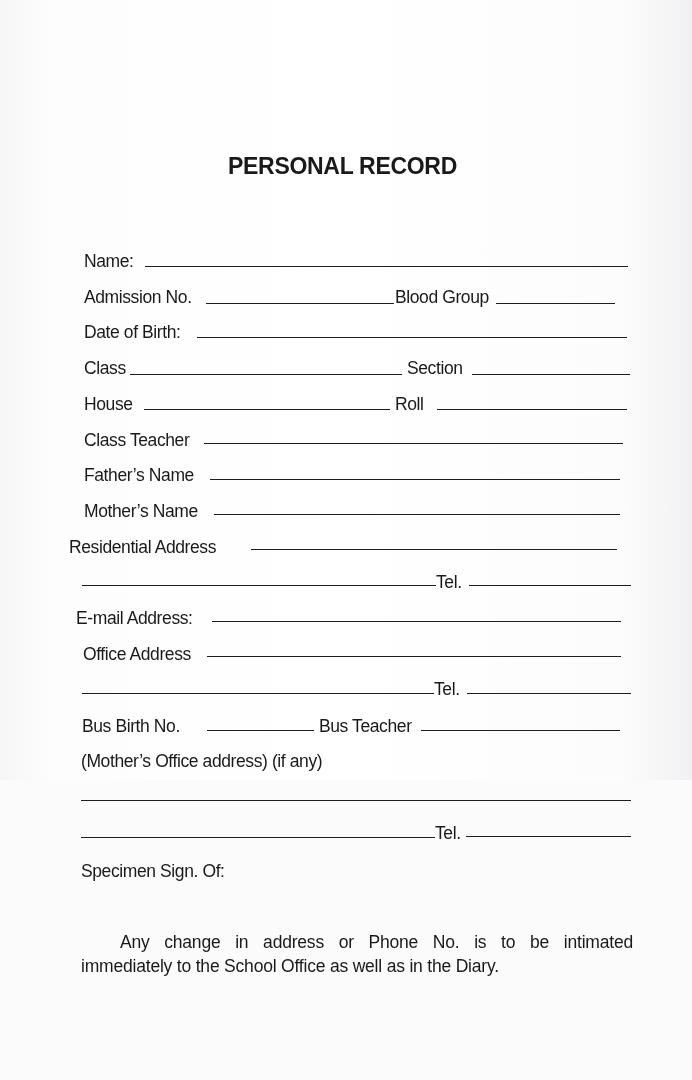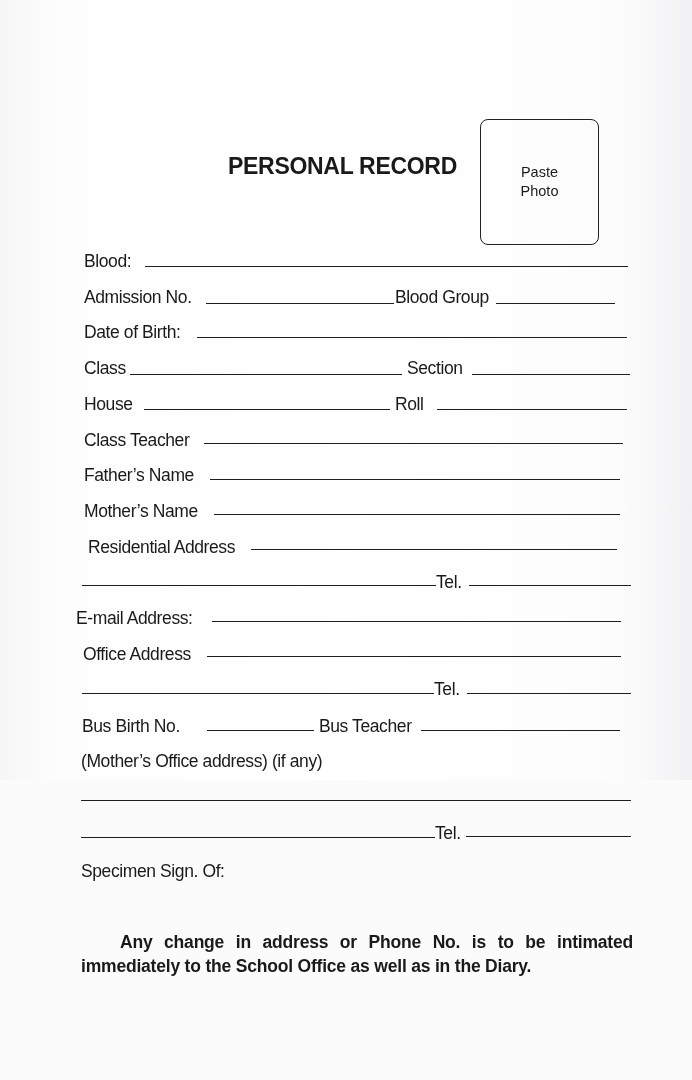--- a/index.html
+++ b/index.html
@@ -7,40 +7,34 @@
          font-family:"Liberation Sans", sans-serif; color:#1a1a1a; }
   .page { position:absolute; left:0; top:0; width:692px; height:780px;
           background:linear-gradient(90deg,#f6f6f6 0%,#fdfdfd 8%,#ffffff 50%,#fcfcfc 90%,#f1f1f3 100%); }
   .title { position:absolute; left:228px; top:153px; font-weight:bold; font-size:23px; letter-spacing:-0.3px; }
   .photo-box { position:absolute; left:480px; top:119px; width:119px; height:126px;
                border:1.6px solid #222; border-radius:8px; box-sizing:border-box; }
   .photo-text { position:absolute; left:0; right:0; top:43px; text-align:center; font-size:14.5px; line-height:19px; }
   .row { position:absolute; left:0; width:692px; height:24px; }
   .lbl { position:absolute; font-size:17.5px; letter-spacing:-0.4px; white-space:nowrap; bottom:0; }
   .line { position:absolute; height:0; border-top:1.7px solid #1e1e1e; }
-  .note { position:absolute; left:81px; top:930px; width:552px; font-size:17.5px; line-height:24px; letter-spacing:-0.2px;font-weight:bold; }
+  .note { position:absolute; left:81px; top:930px; width:552px; font-size:17.5px; line-height:24px; letter-spacing:-0.2px; }
   .note p { margin:0; text-align:justify; text-align-last:left; }
   .note .first { text-indent:39px; text-align-last:justify; }
 </style>
 </head>
 <body>
 
 <div class="page">
 
   <div class="title">PERSONAL RECORD</div>
 
-  <div class="photo-box">
-    <div class="photo-text">
-      <div>Paste</div>
-      <div>Photo</div>
-    </div>
-  </div>
 
   <div class="row" style="top:248px">
-    <span class="lbl" style="left:84px">Blood:</span>
+    <span class="lbl" style="left:84px">Name:</span>
     <div class="line" style="left:145px;width:483px;top:18px"></div>
   </div>
 
   <div class="row" style="top:284px">
     <span class="lbl" style="left:84px">Admission No.</span>
     <div class="line" style="left:206px;width:188px;top:19px"></div>
     <span class="lbl" style="left:395px">Blood Group</span>
     <div class="line" style="left:496px;width:119px;top:19px"></div>
   </div>
 
@@ -72,21 +66,21 @@
     <span class="lbl" style="left:84px">Mother’s Name</span>
     <div class="line" style="left:214px;width:406px;top:16px"></div>
   </div>
 
   <div class="row" style="top:462px">
     <span class="lbl" style="left:84px">Father’s Name</span>
     <div class="line" style="left:210px;width:410px;top:17px"></div>
   </div>
 
   <div class="row" style="top:534px">
-    <span class="lbl" style="left:88px">Residential Address</span>
+    <span class="lbl" style="left:69px">Residential Address</span>
     <div class="line" style="left:251px;width:366px;top:15px"></div>
   </div>
 
   <div class="row" style="top:569px">
     <div class="line" style="left:82px;width:354px;top:16px"></div>
     <span class="lbl" style="left:436px">Tel.</span>
     <div class="line" style="left:469px;width:162px;top:16px"></div>
   </div>
 
   <div class="row" style="top:605px">

